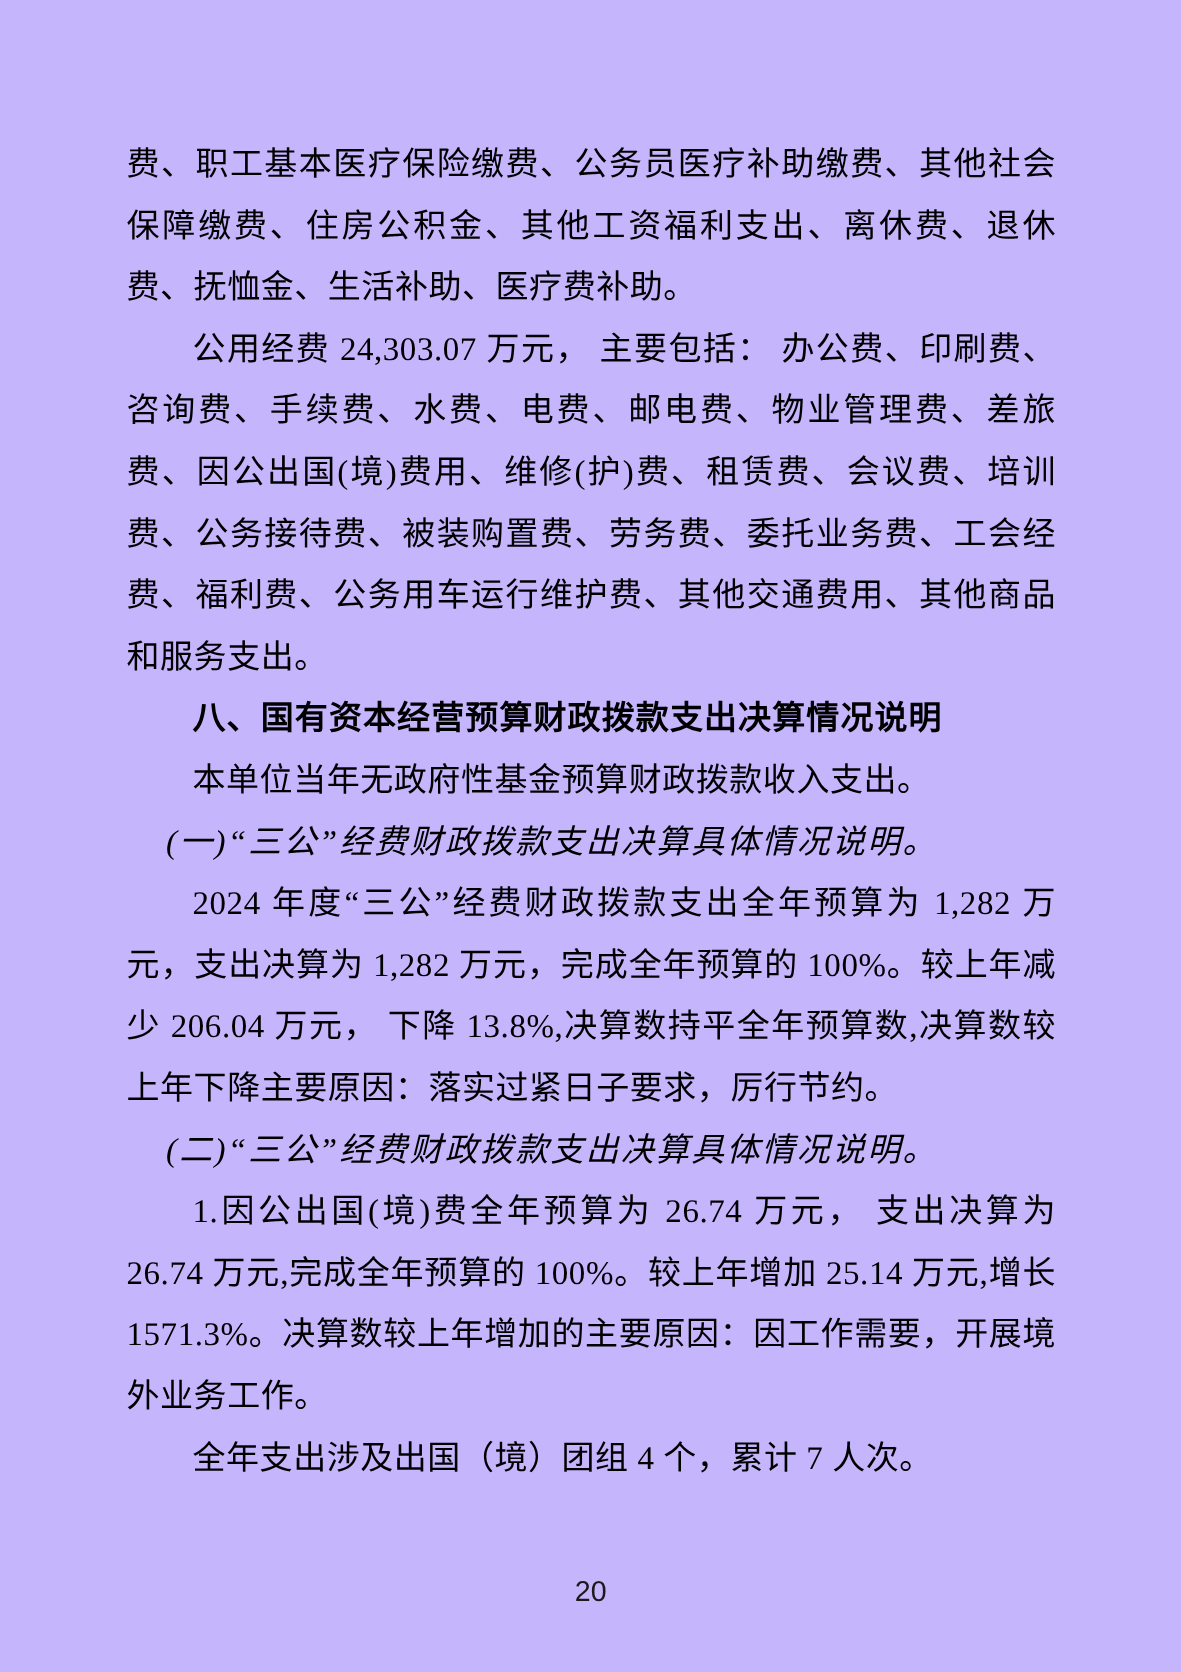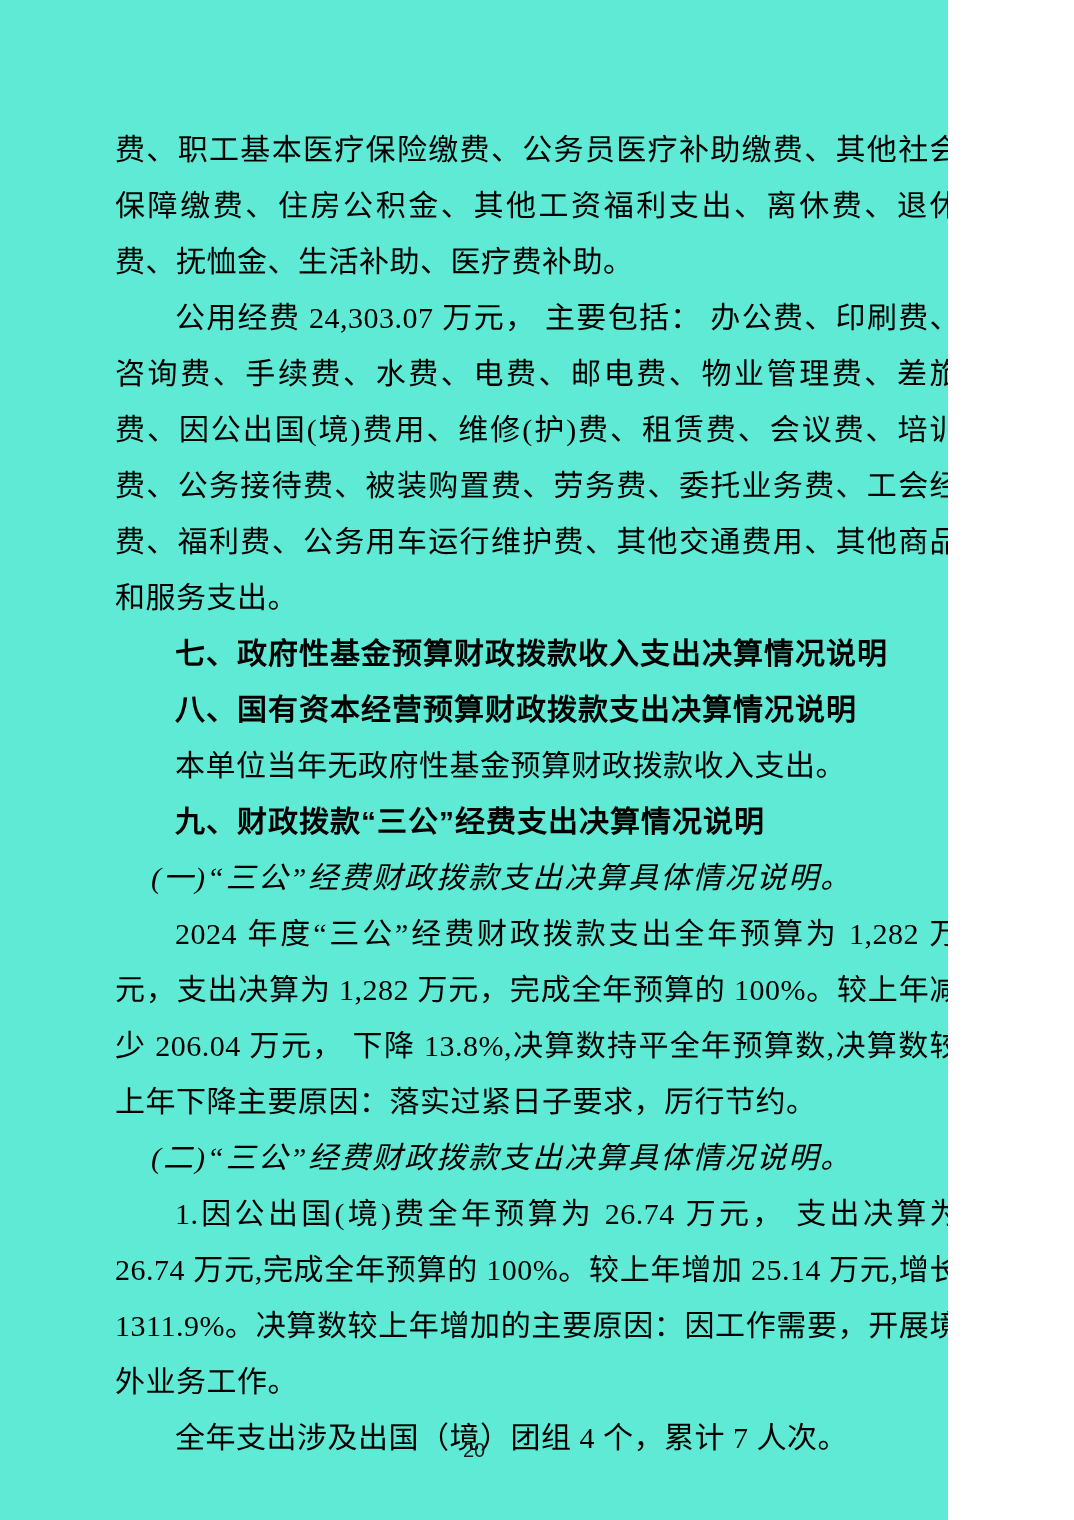--- a/index.html
+++ b/index.html
@@ -3,23 +3,23 @@
 <meta charset="utf-8">
 <style>
   html, body {
     margin: 0;
     padding: 0;
     background: #ffffff;
     color: #000000;
   }
   .page {
     position: relative;
-    width: 948px;
+    width: 1074px;
     height: 1520px;
-    background: #5eead4;
+    background: #c4b5fd;
     overflow: hidden;
     font-family: "Liberation Serif", "DejaVu Serif", "SimSun", serif;
   }
   .content {
     position: absolute;
     top: 122px;
     left: 115px;
     width: 845px;
   }
   .content p {
@@ -47,37 +47,35 @@
     text-indent: 1.2em;
     text-align: left;
     letter-spacing: 2px;
   }
   .page-number {
     position: absolute;
     bottom: 58px;
     left: 0;
     width: 100%;
     text-align: center;
-    font-size: 20px;
+    font-size: 26px;
     font-family: "Liberation Sans", "DejaVu Sans", sans-serif;
     color: #1a1a1a;
   }
 </style>
 </head>
 <body>
 
 <div class="page">
   <div class="content">
     <p class="body first">费、职工基本医疗保险缴费、公务员医疗补助缴费、其他社会保障缴费、住房公积金、其他工资福利支出、离休费、退休费、抚恤金、生活补助、医疗费补助。</p>
     <p class="body">公用经费 24,303.07 万元， 主要包括： 办公费、印刷费、咨询费、手续费、水费、电费、邮电费、物业管理费、差旅费、因公出国(境)费用、维修(护)费、租赁费、会议费、培训费、公务接待费、被装购置费、劳务费、委托业务费、工会经费、福利费、公务用车运行维护费、其他交通费用、其他商品和服务支出。</p>
-    <p class="heading">七、政府性基金预算财政拨款收入支出决算情况说明</p>
     <p class="heading">八、国有资本经营预算财政拨款支出决算情况说明</p>
     <p class="body">本单位当年无政府性基金预算财政拨款收入支出。</p>
-    <p class="heading">九、财政拨款“三公”经费支出决算情况说明</p>
     <p class="kaiti">(一)“三公”经费财政拨款支出决算具体情况说明。</p>
     <p class="body">2024 年度“三公”经费财政拨款支出全年预算为 1,282 万元，支出决算为 1,282 万元，完成全年预算的 100%。较上年减少 206.04 万元， 下降 13.8%,决算数持平全年预算数,决算数较上年下降主要原因：落实过紧日子要求，厉行节约。</p>
     <p class="kaiti">(二)“三公”经费财政拨款支出决算具体情况说明。</p>
-    <p class="body">1.因公出国(境)费全年预算为 26.74 万元， 支出决算为 26.74 万元,完成全年预算的 100%。较上年增加 25.14 万元,增长 1311.9%。决算数较上年增加的主要原因：因工作需要，开展境外业务工作。</p>
+    <p class="body">1.因公出国(境)费全年预算为 26.74 万元， 支出决算为 26.74 万元,完成全年预算的 100%。较上年增加 25.14 万元,增长 1571.3%。决算数较上年增加的主要原因：因工作需要，开展境外业务工作。</p>
     <p class="body">全年支出涉及出国（境）团组 4 个，累计 7 人次。</p>
   </div>
 
   <div class="page-number">20</div>
 </div>
 
 </body></html>

